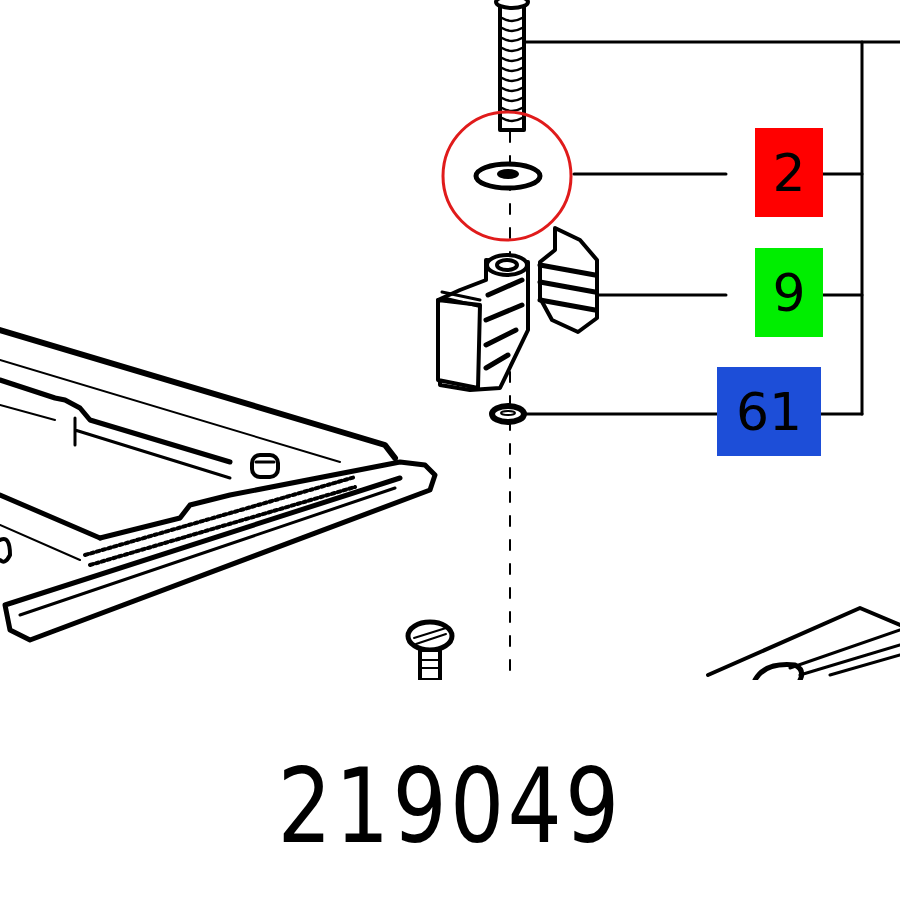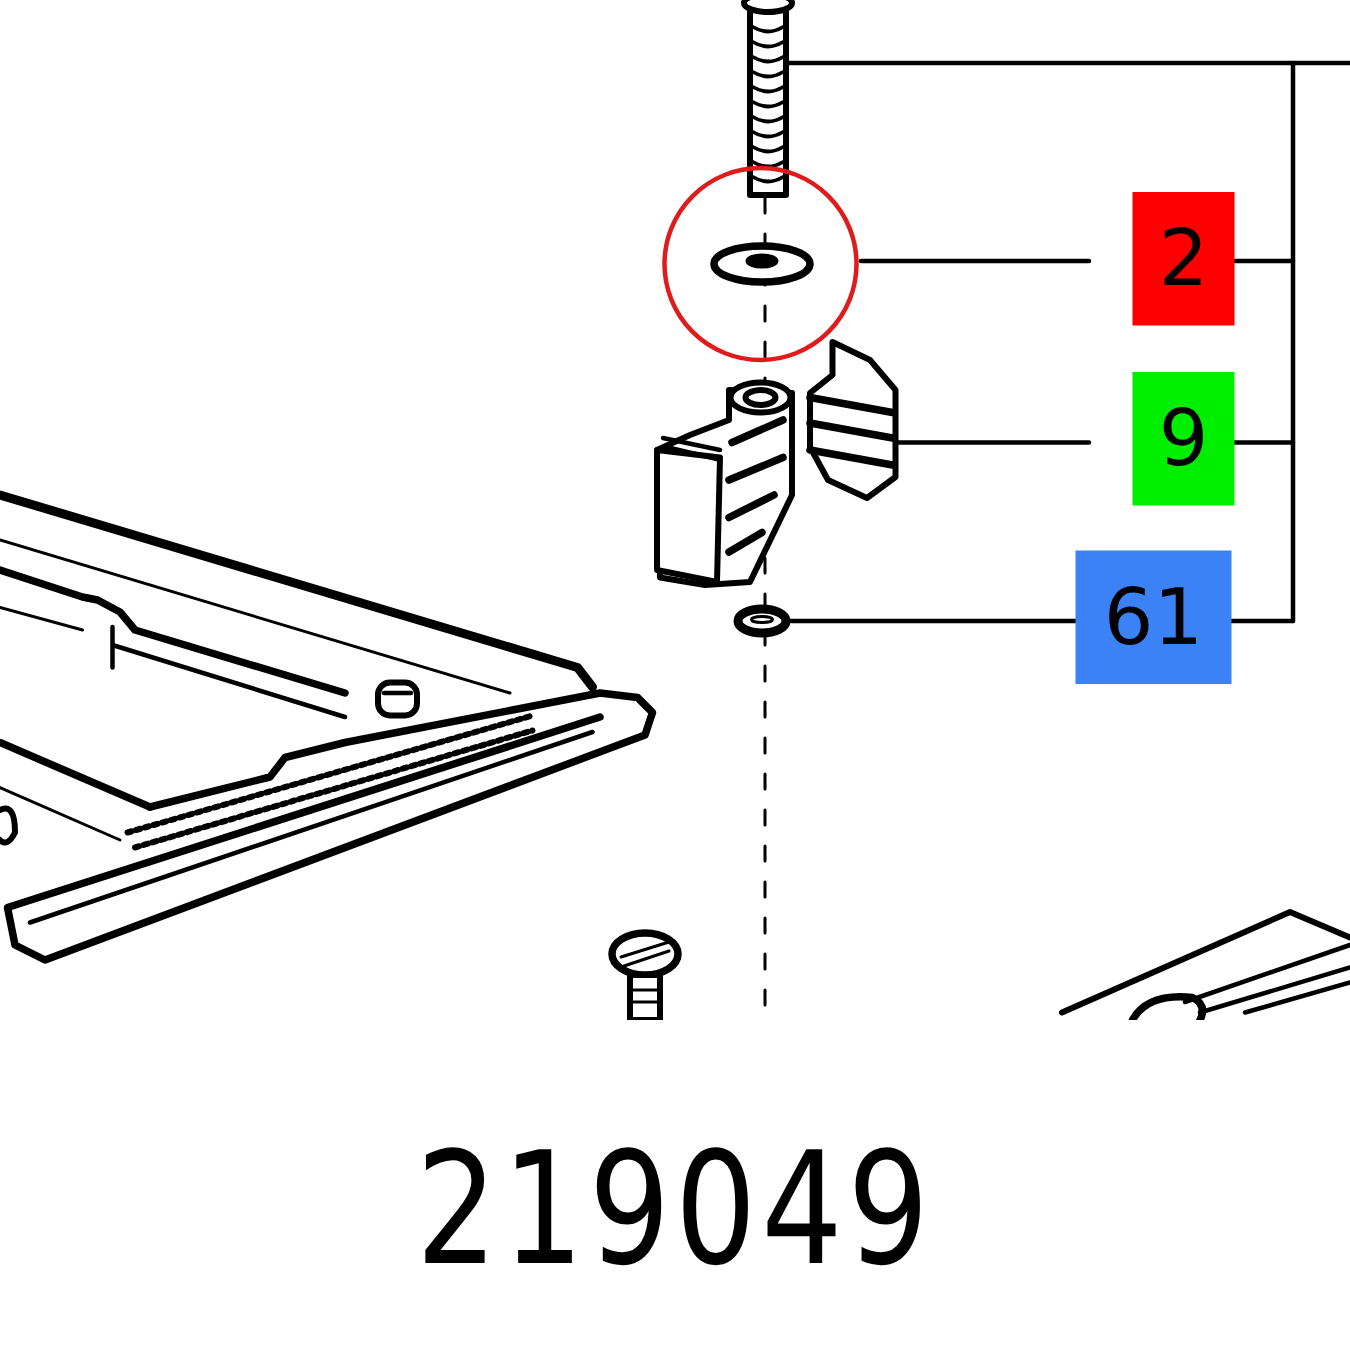--- a/index.html
+++ b/index.html
@@ -98,17 +98,17 @@
     </g>
   </g>
 </svg>
 
 <div class="label-box" style="left:755px; top:128px; width:68px; height:89px; background:#ff0000;">
   <span>2</span>
 </div>
 <div class="label-box" style="left:755px; top:248px; width:68px; height:89px; background:#00ee00;">
   <span>9</span>
 </div>
-<div class="label-box" style="left:717px; top:367px; width:104px; height:89px; background:#3b82f6;">
+<div class="label-box" style="left:717px; top:367px; width:104px; height:89px; background:#1d4ed8;">
   <span>61</span>
 </div>
 
 <div id="part-number">219049</div>
 
 </body></html>

